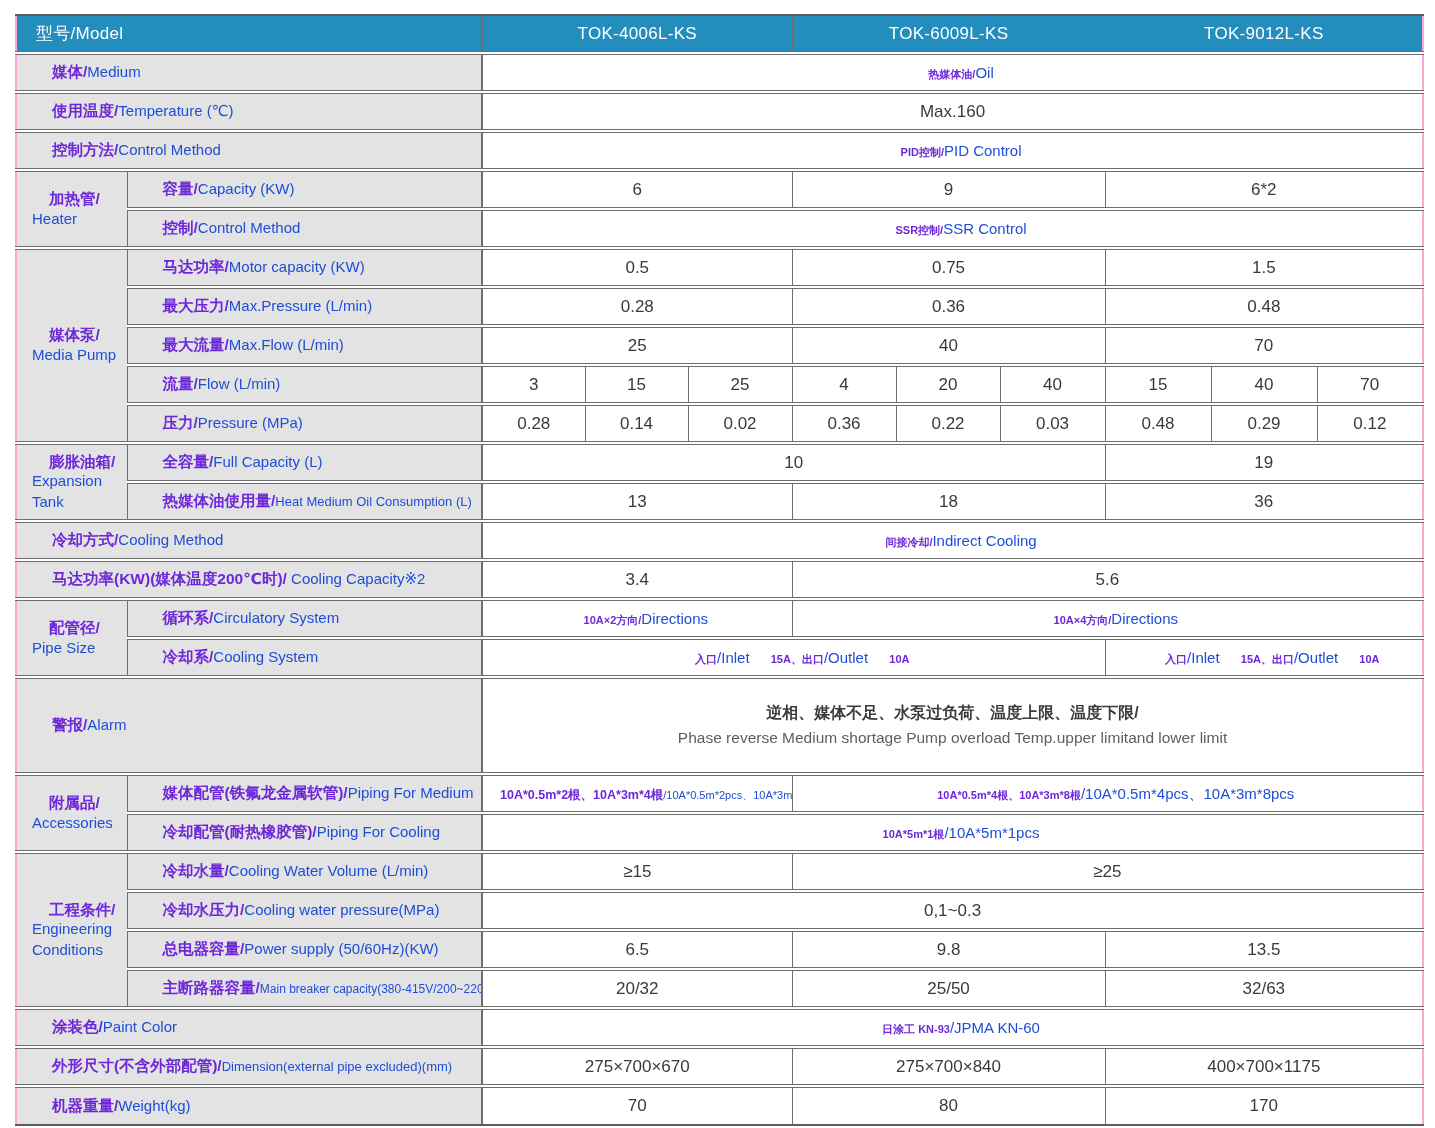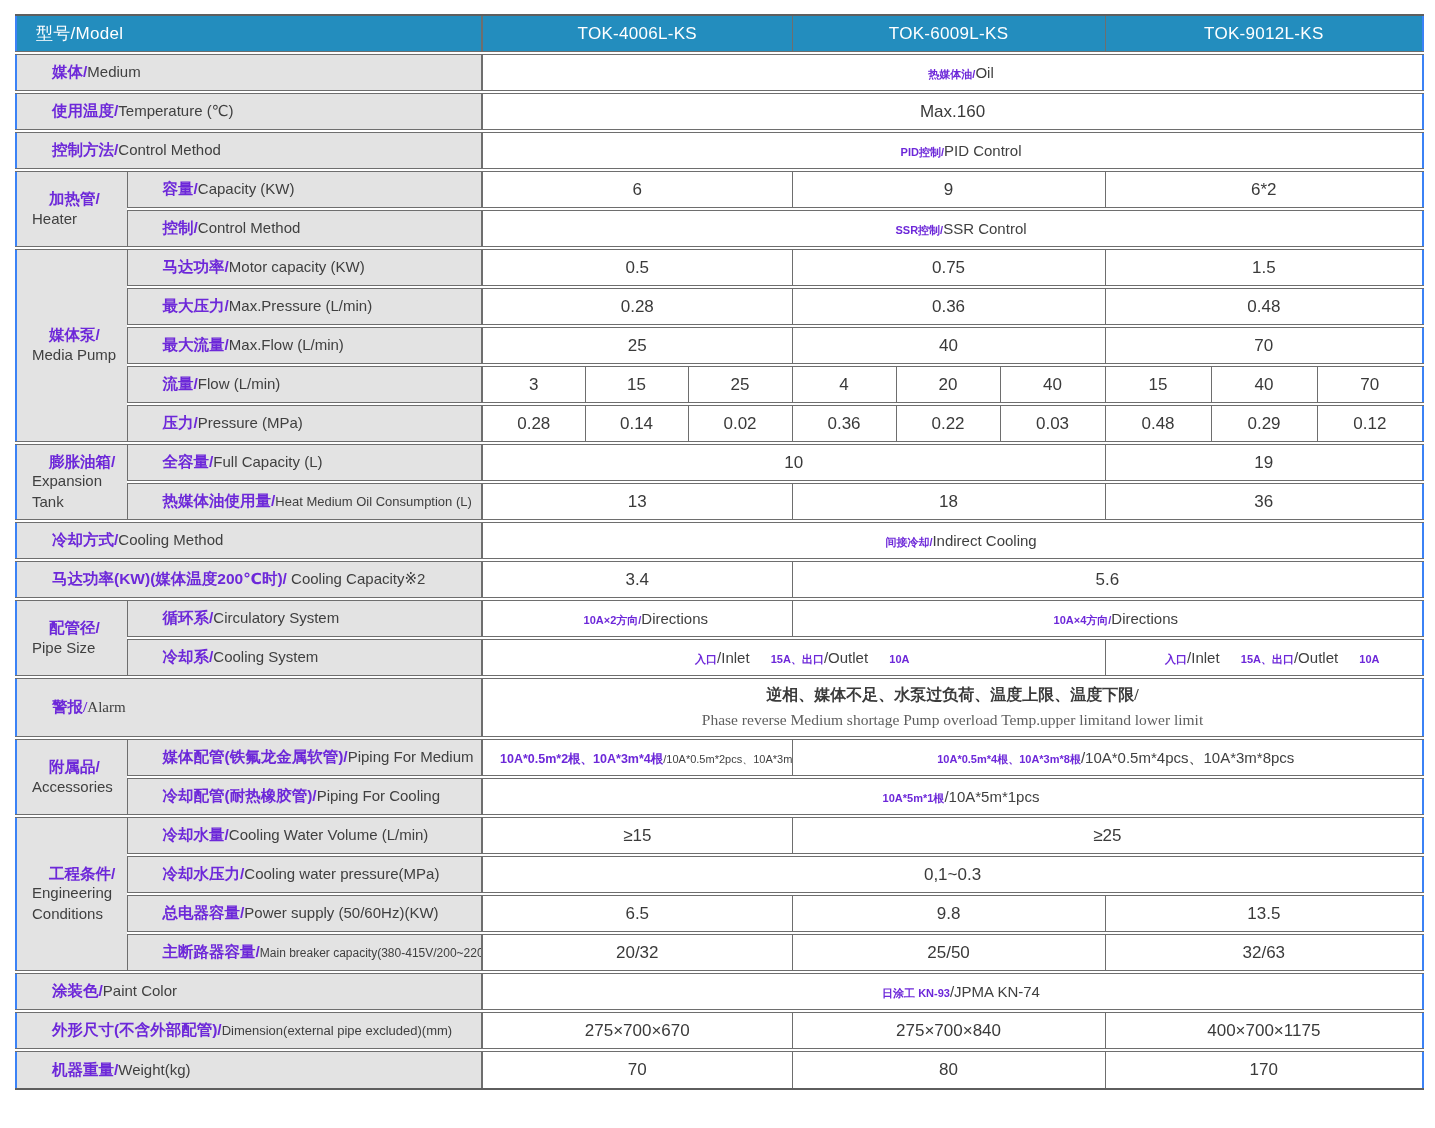--- a/index.html
+++ b/index.html
@@ -5,50 +5,50 @@
   html,body{margin:0;padding:0;background:#ffffff;}
   body{
     width:1435px;height:1128px;box-sizing:border-box;
     padding:14px 14px 0 15px;
     font-family:"Liberation Sans","DejaVu Sans",sans-serif;
     -webkit-font-smoothing:antialiased;
   }
   table.spec{
     border-collapse:collapse;table-layout:fixed;
     width:1406px;
-    border:2px solid #3b82f6;
+    border:2px solid #f9a8d4;
   }
   col.c3{border-left:2px solid #6e6e6e;}
   th,td{
     border-left:1px solid #6e6e6e;border-right:1px solid #6e6e6e;
     border-top:4px double #6e6e6e;border-bottom:4px double #6e6e6e;
     padding:0;overflow:hidden;
   }
   tr{height:39px;}
   tr.hdr{height:38px;}
-  tr.tall{height:61px;font-family:Liberation Serif, serif;}
+  tr.tall{height:97px;}
   tr.first > th, tr.first > td{border-top:2px solid #5e5e5e;}
   tr.last  > td{border-bottom:2px solid #5e5e5e;}
 
   
   .hcell{
     background:#238DBE;color:#ffffff;font-size:17px;font-weight:400;
     text-align:center;letter-spacing:.3px;white-space:nowrap;
   }
   .hlabel{text-align:left;padding-left:19px;}
 
   
   .lab,.grp{
     background:#E3E3E3;text-align:left;vertical-align:middle;white-space:nowrap;
   }
   .lab{padding:0 6px 0 18px;}
   .grp{padding:0 6px 0 15px;white-space:normal;line-height:1.28;}
   .grp .zh{display:block;}
   .zh{font-weight:bold;color:#6d28d9;font-size:15.5px;margin-left:17px;}
-  .en{font-weight:400;color:#404040;font-size:15px;}
+  .en{font-weight:400;color:#1d4ed8;font-size:15px;}
   .lab .en.s13{font-size:13px;}
   .lab .en.s12{font-size:12px;}
 
   
   .val{
     background:#ffffff;text-align:center;vertical-align:middle;
     font-size:17px;color:#3A3A3A;white-space:nowrap;
   }
   .val .zh{font-size:11px;}
   .val .en{font-size:15px;}
@@ -228,21 +228,21 @@
   </tr>
   <tr>
     <td class="lab"><span class="zh">主断路器容量/</span><span class="en s12">Main breaker capacity(380-415V/200~220V)(A)</span></td>
     <td class="val" colspan="3">20/32</td>
     <td class="val" colspan="3">25/50</td>
     <td class="val" colspan="3">32/63</td>
   </tr>
 
   <tr>
     <td class="lab" colspan="2"><span class="zh">涂装色/</span><span class="en">Paint Color</span></td>
-    <td class="val" colspan="9"><span class="zh">日涂工 KN-93</span><span class="en">/JPMA KN-74</span></td>
+    <td class="val" colspan="9"><span class="zh">日涂工 KN-93</span><span class="en">/JPMA KN-60</span></td>
   </tr>
 
   <tr>
     <td class="lab" colspan="2"><span class="zh">外形尺寸(不含外部配管)/</span><span class="en s13">Dimension(external pipe excluded)(mm)</span></td>
     <td class="val" colspan="3">275×700×670</td>
     <td class="val" colspan="3">275×700×840</td>
     <td class="val" colspan="3">400×700×1175</td>
   </tr>
 
   <tr class="last">

